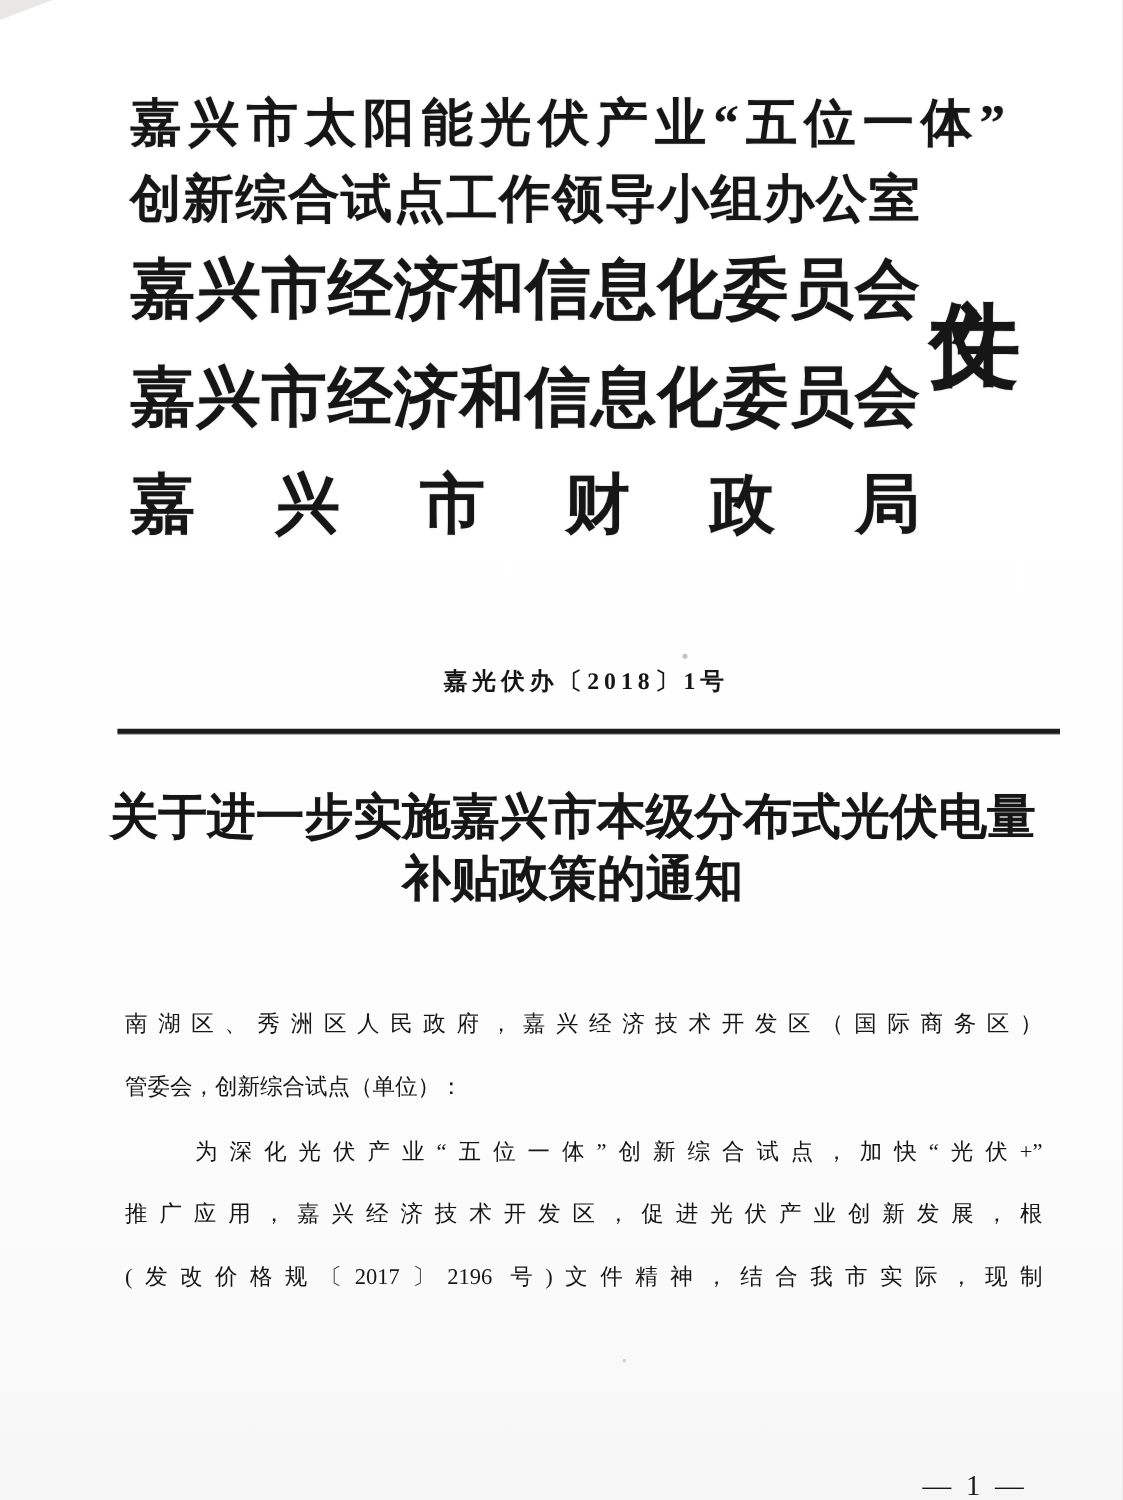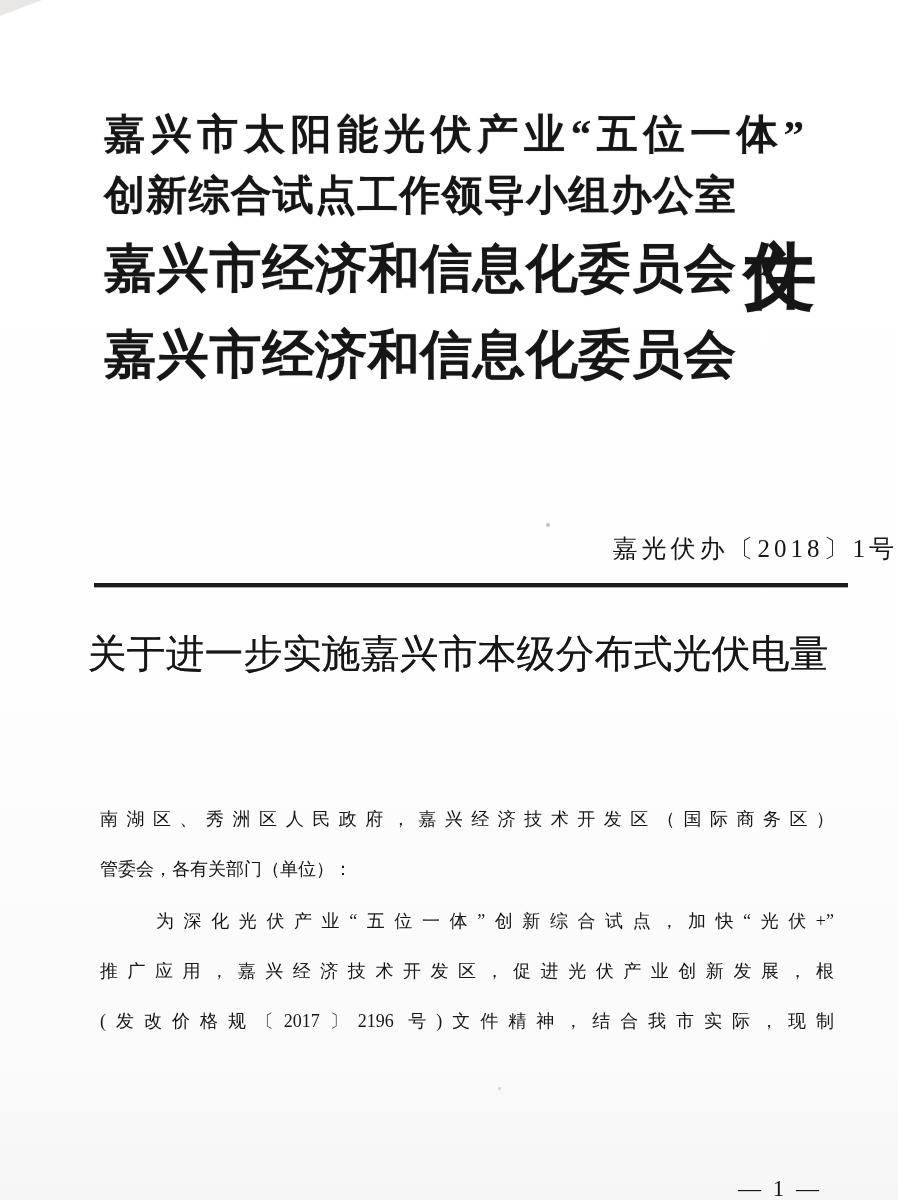--- a/index.html
+++ b/index.html
@@ -24,21 +24,21 @@
     position: absolute; width: 4px; height: 4px;
     background: #8f8c8c; border-radius: 50%; opacity: .55;
   }
   .speckle.s1 { left: 546px; top: 523px; }
   .speckle.s2 { left: 498px; top: 1087px; width: 3px; height: 3px; opacity: .35; }
 
   
   .letterhead {
     position: absolute; top: 68px; left: 104px; width: 710px;
   }
-  .org-col { width: 700px; margin-top: 36px; }
+  .org-col { width: 700px; }
   .org-line {
     font-weight: bold;
     text-align: justify;
     text-align-last: justify;
     letter-spacing: 0;
     text-shadow: 0 0 1px rgba(20,20,20,.45);
     white-space: nowrap;
   }
   .org-line.small { font-size: 41px; line-height: 61px; width: 700px; }
   .org-line.small.narrow { width: 632px; }
@@ -47,33 +47,33 @@
     position: absolute; left: 744px; top: 180px;
     writing-mode: vertical-rl; text-orientation: upright;
     font-size: 72px; font-weight: bold; line-height: 1;
     letter-spacing: 4px; height: 170px;
     text-shadow: 0 0 1px rgba(20,20,20,.5);
   }
 
   
   .doc-number {
     position: absolute; top: 532px; left: 40px; width: 858px;
-    text-align: right; font-size: 25px; letter-spacing: 4px;
-    font-weight: 400;
+    text-align: center; font-size: 19px; letter-spacing: 4px;
+    font-weight: 700;
   }
   .rule {
     position: absolute; top: 583px; left: 94px; width: 754px; height: 4px;
     background: #1b1b1b;
     box-shadow: 0 1px 0 rgba(27,27,27,.35);
   }
 
   
   .title {
     position: absolute; top: 629px; left: 48px; width: 820px;
-    text-align: center; font-weight: normal;
+    text-align: center; font-weight: bold;
     font-size: 39px; line-height: 50px;
     text-shadow: 0 0 .6px rgba(20,20,20,.55);
   }
 
   
   .body-text {
     position: absolute; top: 794px; left: 100px; width: 734px;
     font-size: 18px; line-height: 50px; font-family: Liberation Serif, serif;
   }
   .body-line { height: 50px; text-align: justify; }
@@ -95,36 +95,38 @@
   <div class="corner-mark"></div>
   <div class="speckle s1"></div>
   <div class="speckle s2"></div>
 
   <div class="letterhead">
     <div class="org-col">
       <div class="org-line small">嘉兴市太阳能光伏产业“五位一体”</div>
       <div class="org-line small narrow">创新综合试点工作领导小组办公室</div>
       <div class="org-line big">嘉兴市经济和信息化委员会</div>
       <div class="org-line big">嘉兴市经济和信息化委员会</div>
+      <div class="org-line big">嘉兴市财政局</div>
     </div>
   </div>
 
   <div class="doc-type">文件</div>
 
   <div class="doc-number">嘉光伏办〔2018〕1号</div>
 
   <div class="rule"></div>
 
   <div class="title">
     <div>关于进一步实施嘉兴市本级分布式光伏电量</div>
+    <div>补贴政策的通知</div>
   </div>
 
   <div class="body-text">
     <div class="body-line fill">南湖区、秀洲区人民政府，嘉兴经济技术开发区（国际商务区）</div>
-    <div class="body-line">管委会，各有关部门（单位）：</div>
+    <div class="body-line">管委会，创新综合试点（单位）：</div>
     <div class="gap"></div>
     <div class="body-line fill indent">为深化光伏产业“五位一体”创新综合试点，加快“光伏+”</div>
     <div class="body-line fill">推广应用，嘉兴经济技术开发区，促进光伏产业创新发展，根</div>
     <div class="body-line fill">(发改价格规〔2017〕2196 号)文件精神，结合我市实际，现制</div>
   </div>
 
   <div class="page-number">— 1 —</div>
 
 </div>
 

